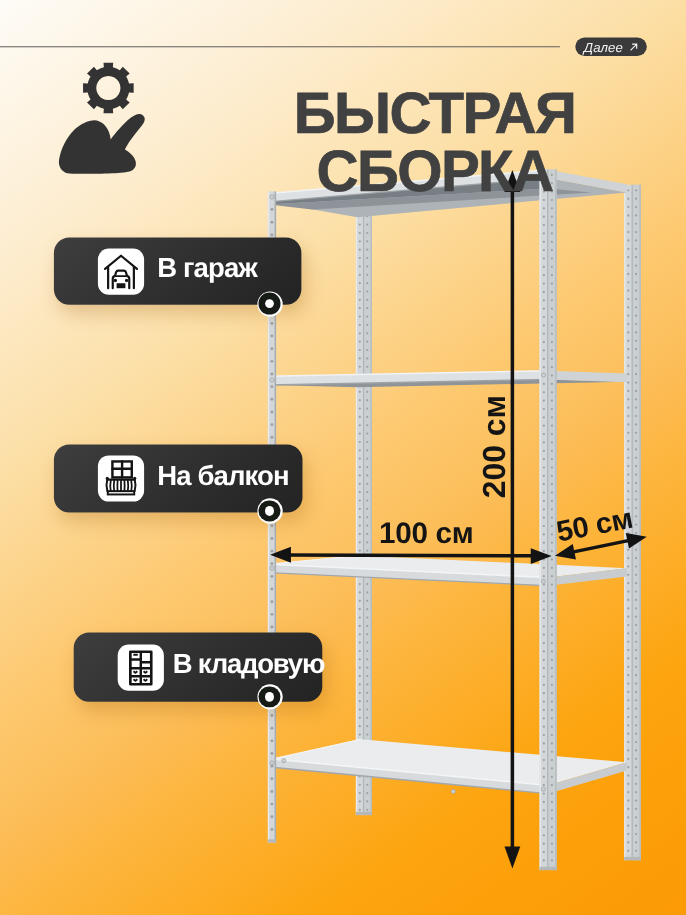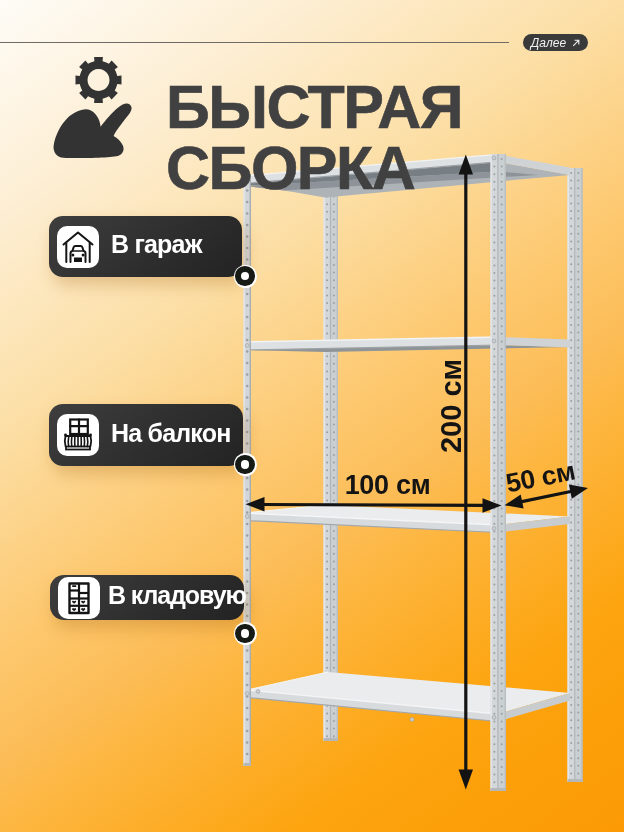--- a/index.html
+++ b/index.html
@@ -1,19 +1,19 @@
 <!DOCTYPE html>
 <html><head><meta charset="utf-8">
 <style>
 html,body{margin:0;padding:0;}
 body{width:624px;height:832px;overflow:hidden;position:relative;
 font-family:"Liberation Sans",sans-serif;
 background:linear-gradient(145deg,#fefcf7 0%,#fdeed3 17%,#fcdfa6 34%,#fdc76c 52%,#fcbd58 60%,#fdb640 66%,#fda40e 82%,#fb9a04 100%);}
 .chip{position:absolute;border-radius:14px;background:linear-gradient(140deg,#3e3e3e 0%,#2d2d2d 60%,#232323 100%);
-box-shadow:4px 8px 16px rgba(160,95,10,0.28);display:flex;align-items:center;z-index:3;}
+box-shadow:4px 8px 16px rgba(160,95,10,0.28);display:flex;align-items:center;z-index:3;padding-left:32px;}
 .chip-icon{width:42px;height:42px;background:#fff;border-radius:10px;margin-left:8px;flex:0 0 auto;
 display:flex;align-items:center;justify-content:center;}
 .chip-text{color:#fff;font-weight:bold;font-size:25px;white-space:nowrap;position:relative;top:-2px;}
 .marker{position:absolute;width:23px;height:23px;border-radius:50%;z-index:4;background:#ffffff;}
 .marker::before{content:"";position:absolute;left:1.7px;top:1.7px;width:19.6px;height:19.6px;border-radius:50%;background:#161b16;}
 .marker::after{content:"";position:absolute;left:7.4px;top:7.4px;width:8.2px;height:8.2px;border-radius:50%;background:#ffffff;}
 </style></head>
 <body>
 
 <div style="position:absolute;left:0;top:42px;width:509px;height:1px;background:#6e6a66;"></div>
@@ -38,21 +38,21 @@
 C129.6,104 131.0,105.5 131.5,107.3
 C132.0,109.3 130.8,111.8 128.8,114.4
 C124.0,120.5 118.8,127.0 115.8,131.8
 C114.8,133.4 114.0,134.8 113.6,135.9
 C117.4,137.9 121.2,141.5 122.9,145.4
 C124.5,149.4 123.2,153.6 119.0,155.4
 C112,158.2 76,158.2 66,157.9
 Z" fill="#333333"></path>
 </svg>
 
-<div style="position:absolute;left:166px;top:77px;font-weight:bold;font-size:61px;letter-spacing:-1.5px;line-height:1;color:#414141;-webkit-text-stroke:0.6px #414141;z-index:2;">БЫСТРАЯ СБОРКА</div>
+<div style="position:absolute;left:166px;top:77px;font-weight:bold;font-size:53px;letter-spacing:-1.5px;line-height:1;color:#414141;-webkit-text-stroke:0.6px #414141;z-index:2;text-align:center;">БЫСТРАЯ СБОРКА</div>
 
 <svg style="position:absolute;left:0;top:0;z-index:1;" width="624" height="832" viewBox="0 0 624 832">
 
 <g>
 <rect x="323.5" y="184" width="14.5" height="557" fill="#d3d7d9"></rect>
 <line x1="324.1" y1="184.0" x2="324.1" y2="741.0" stroke="#e8eaec" stroke-width="1.2"></line>
 <line x1="337.3" y1="184.0" x2="337.3" y2="741.0" stroke="#a8adb1" stroke-width="1.4"></line>
 <rect x="330.5" y="184" width="7.5" height="557" fill="#c5c9cc" opacity="0.6"></rect>
 <line x1="330.5" y1="184.0" x2="330.5" y2="741.0" stroke="#b2b6b9" stroke-width="1.2"></line>
 <g fill="#9aa0a4">
@@ -719,21 +719,21 @@
 <circle cx="33.5" cy="20.8" r="1.4" fill="#141414" stroke="none"></circle>
 <path d="M8.5 22 H33.5" stroke-width="2"></path>
 <path d="M11.7 23 q-1,4.8 0,9.5 M14.8 23 q-0.7,4.8 0,9.5 M17.9 23 q-0.4,4.8 0,9.5 M21 23 v9.5 M24.1 23 q0.4,4.8 0,9.5 M27.2 23 q0.7,4.8 0,9.5 M30.3 23 q1,4.8 0,9.5" stroke-width="1.6"></path>
 <rect x="9" y="32.5" width="24" height="3" stroke-width="1.8"></rect>
 </svg>
     </div>
 
   <div class="chip-text" style="letter-spacing:-0.8px;margin-left:12px;">На балкон</div>
 </div>
 
-<div class="chip" style="left:50px;top:575px;width:194px;height:45px;">
+<div class="chip" style="left:67px;top:575px;width:194px;height:63px;">
 
   <div class="chip-icon">
       <svg width="42" height="42" viewBox="0 0 42 42" fill="none" stroke="#141414" stroke-linejoin="round">
 <rect x="11.5" y="6.5" width="19" height="29.5" stroke-width="2.4"></rect>
 <path d="M21 6.5 V36" stroke-width="2.2"></path>
 <path d="M11.5 13.5 H21" stroke-width="2.2"></path>
 <path d="M11.5 21.5 H30.5" stroke-width="2.2"></path>
 <path d="M21 16 H30.5" stroke-width="2.2"></path>
 <path d="M11.5 28.8 H30.5" stroke-width="2.2"></path>
 <path d="M14.2 9.2 h4 M23.5 24.2 l1.7,1.5 1.7,-1.5 M14.4 24.2 l1.7,1.5 1.7,-1.5 M23.5 31.5 l1.7,1.5 1.7,-1.5 M14.4 31.5 l1.7,1.5 1.7,-1.5" stroke-width="1.7"></path>

